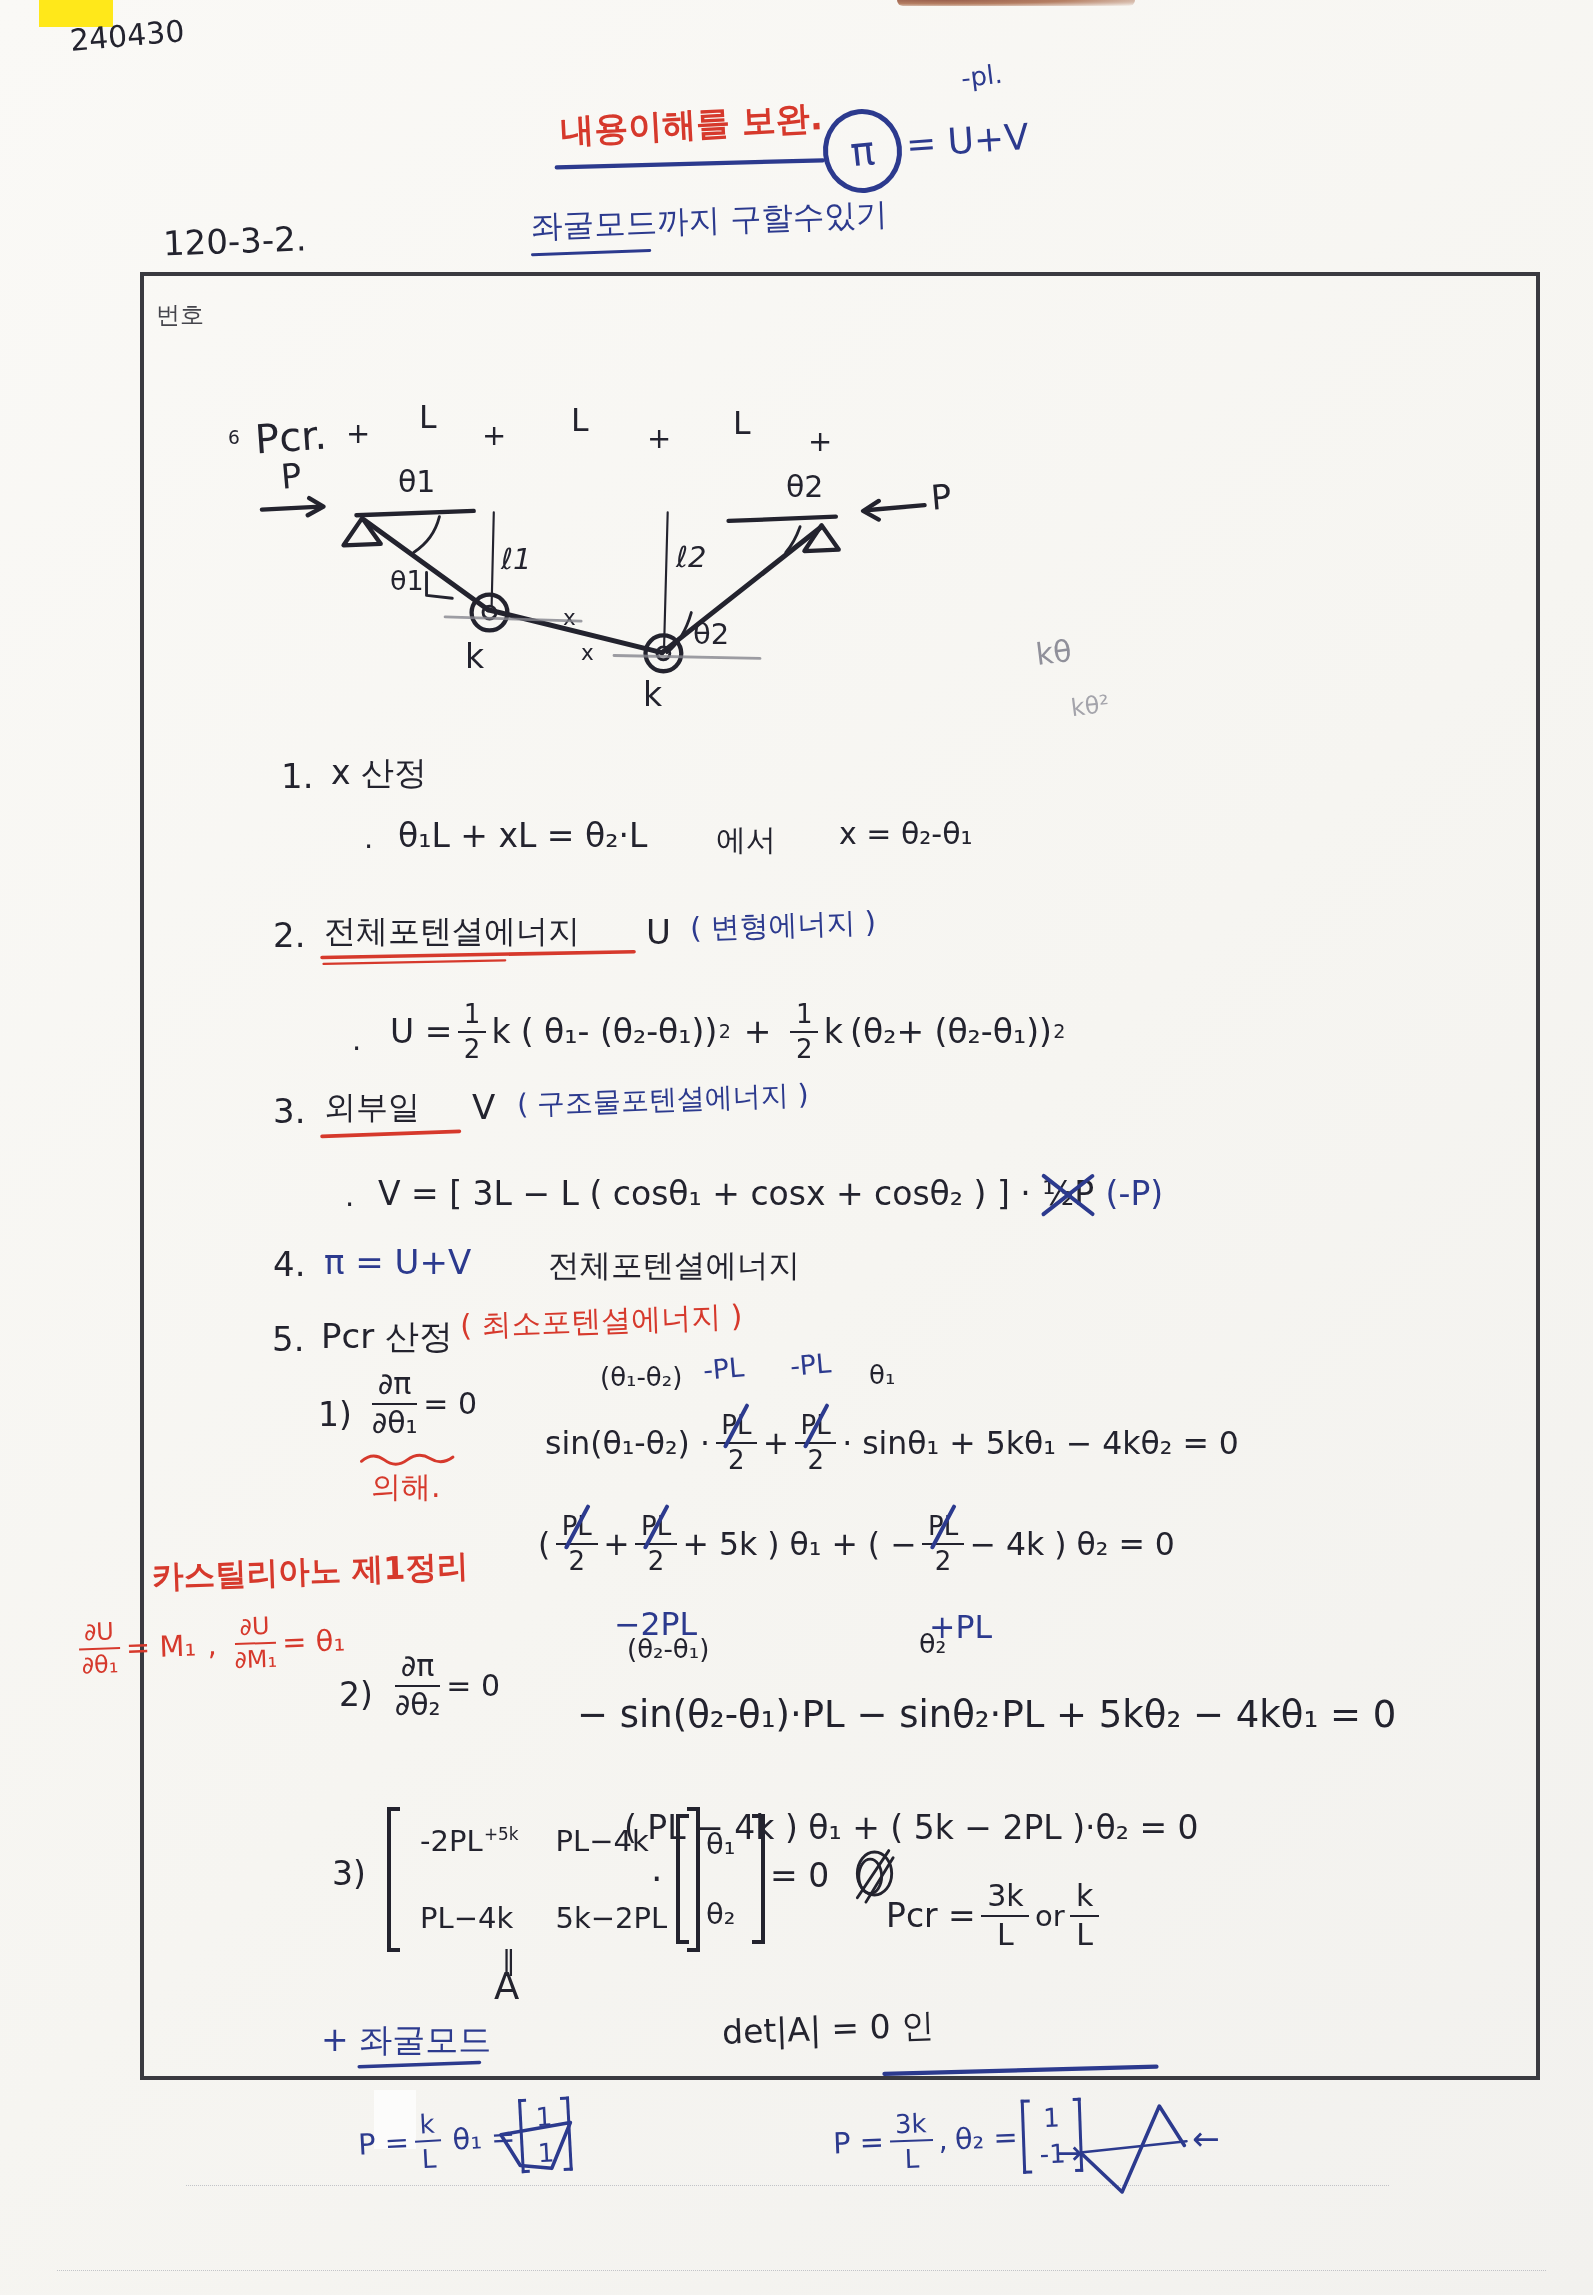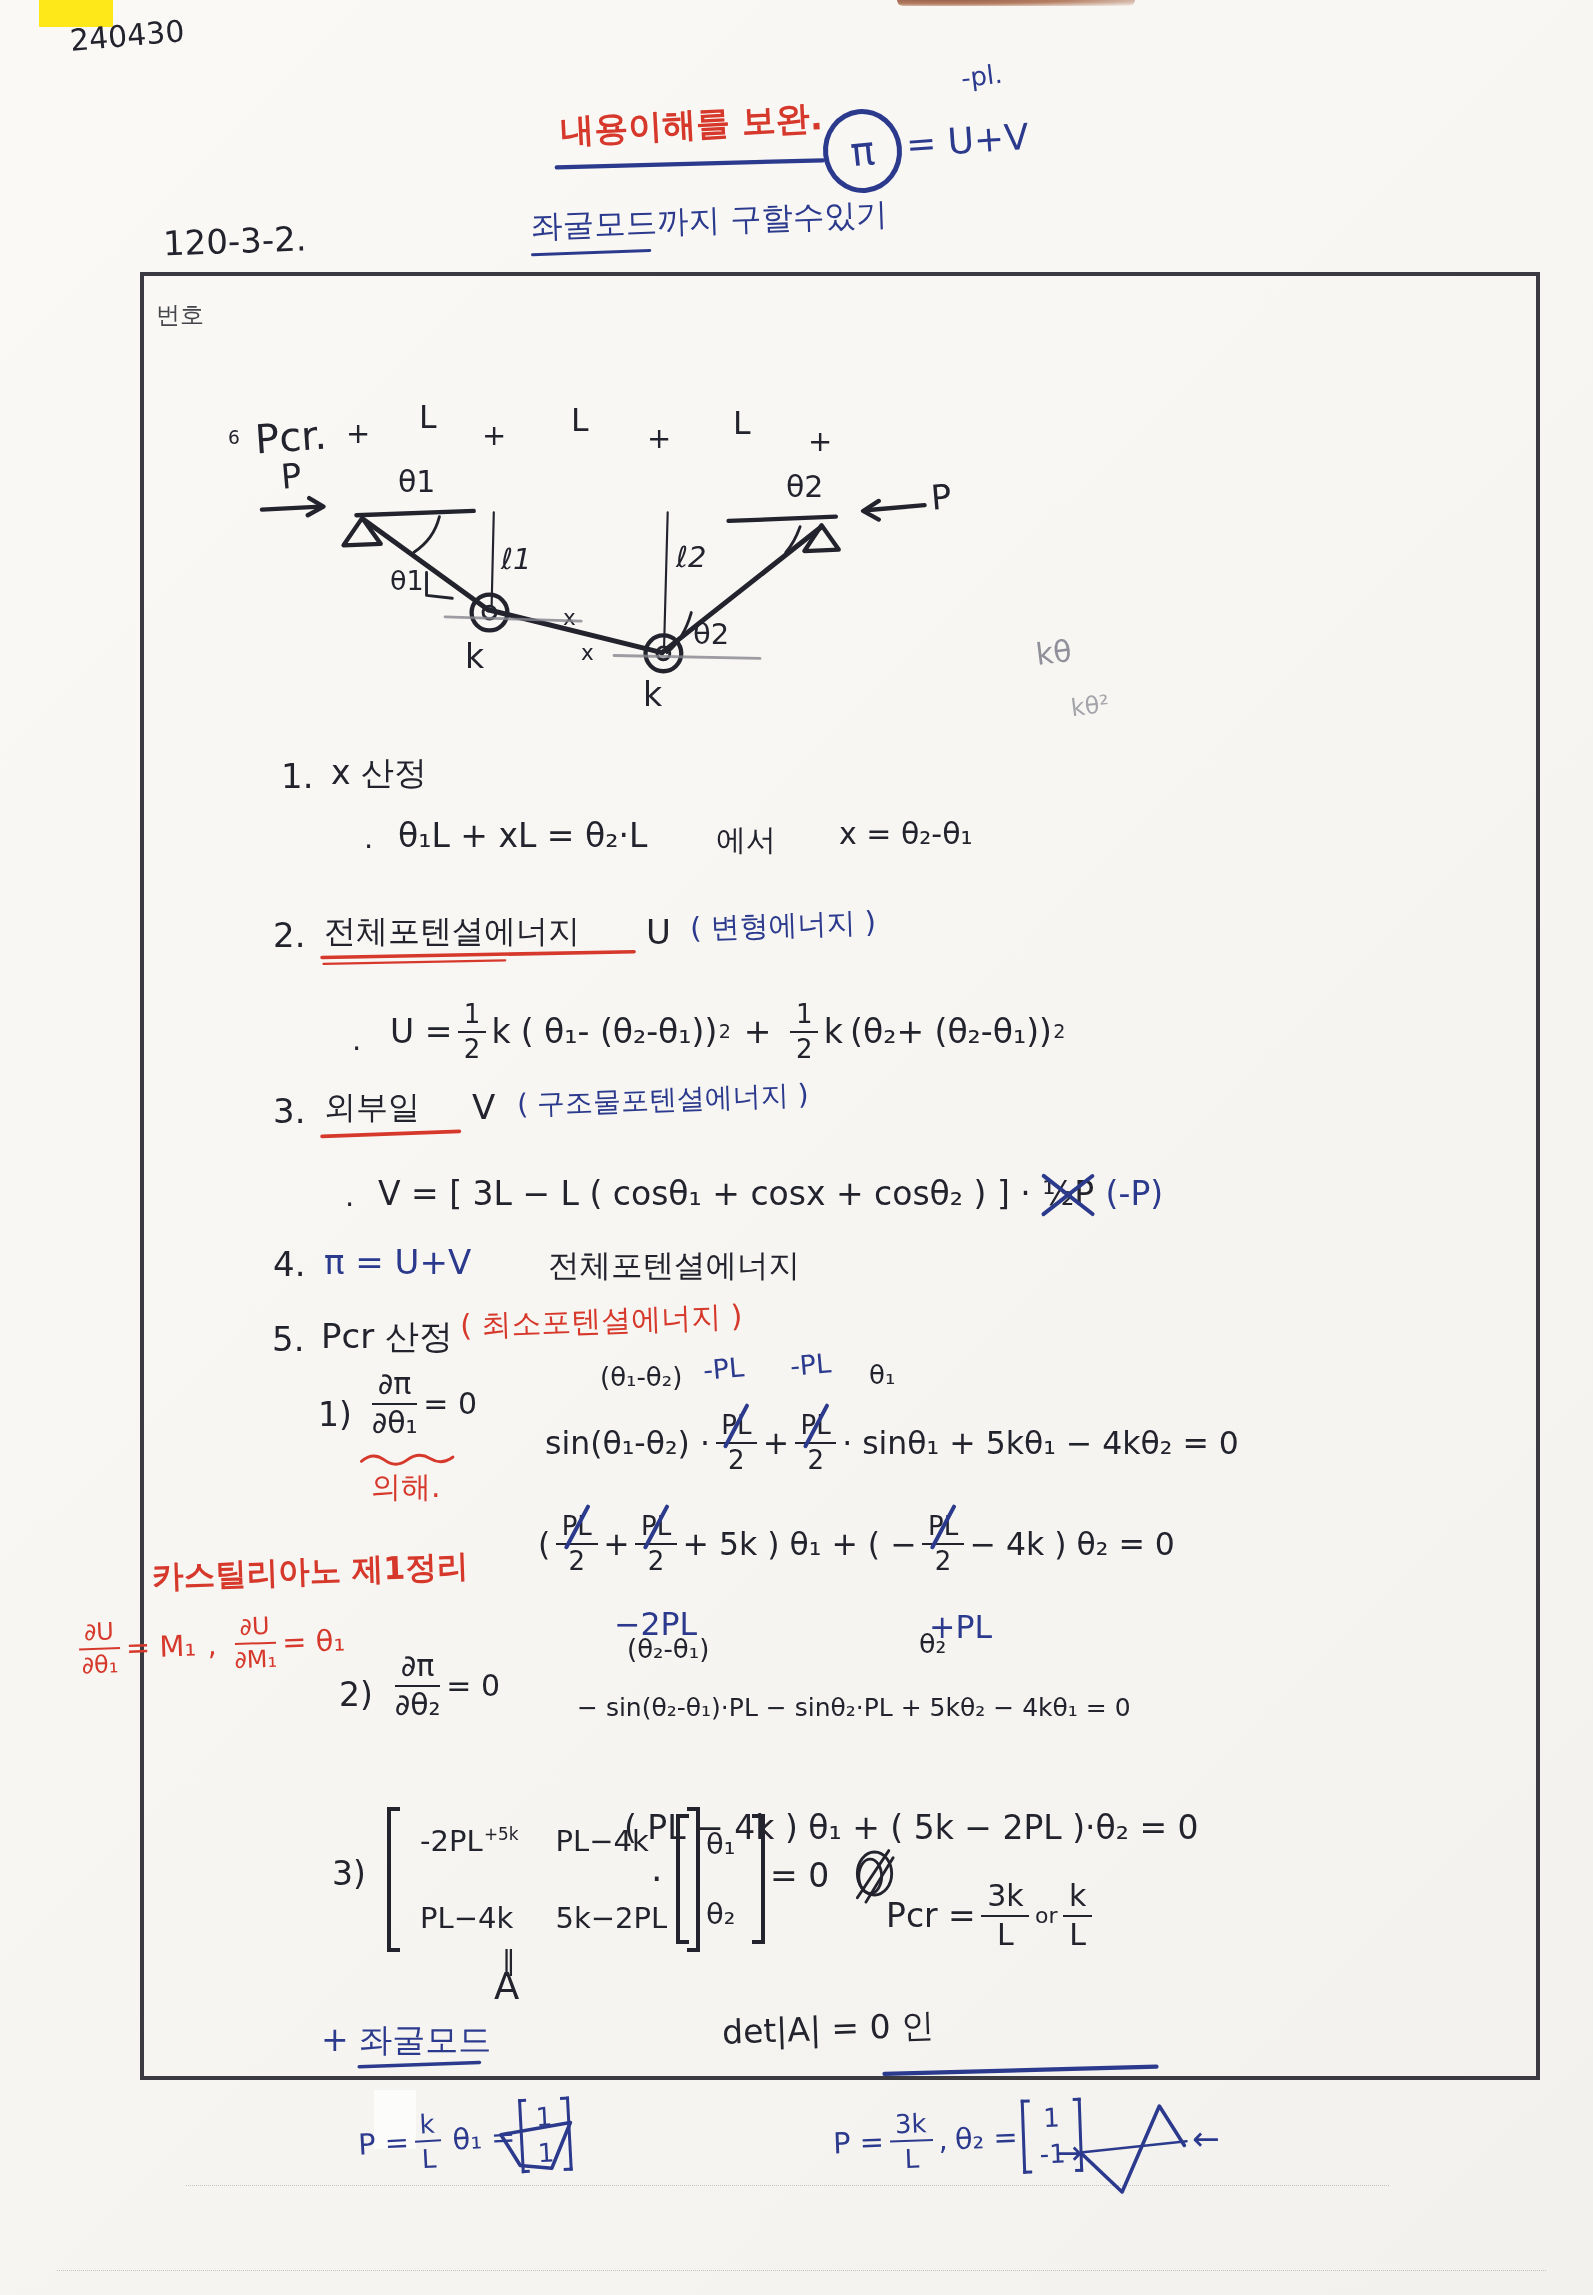--- a/index.html
+++ b/index.html
@@ -213,21 +213,21 @@
   <div class="t" style="left:339px;top:1676px;font-size:33px;">2)</div>
   <div class="row" style="left:389px;top:1651px;font-size:30px;">
     <span class="frac">
         <span class="n">∂π</span>
         <span class="d">∂θ₂</span>
       </span>
     <span>= 0</span>
   </div>
   <div class="t" style="left:627px;top:1635px;font-size:26px;">(θ₂-θ₁)</div>
   <div class="t" style="left:919px;top:1628px;font-size:27px;">θ₂</div>
-  <div class="t" style="left:577px;top:1694px;font-size:25px;">− sin(θ₂-θ₁)·PL − sinθ₂·PL + 5kθ₂ − 4kθ₁ = 0</div>
+  <div class="t" style="left:577px;top:1694px;font-size:37px;">− sin(θ₂-θ₁)·PL − sinθ₂·PL + 5kθ₂ − 4kθ₁ = 0</div>
   <div class="t" style="left:624px;top:1809px;font-size:33px;">( PL − 4k ) θ₁ + ( 5k − 2PL )·θ₂ = 0</div>
 
   <div class="t" style="left:332px;top:1855px;font-size:33px;">3)</div>
   <div class="mat" style="left:387px;top:1807px;height:145px;">
     <div class="brak l"></div>
     <div class="mcells">
       <span><span>-2PL</span><span class="sup">+5k</span></span>
       <span>PL−4k</span>
       <span>PL−4k</span>
       <span>5k−2PL</span>
@@ -246,21 +246,21 @@
   <div class="t" style="left:770px;top:1857px;font-size:33px;">= 0</div>
   <div class="t" style="left:502px;top:1944px;font-size:27px;">‖</div>
   <div class="t" style="left:494px;top:1966px;font-size:37px;">A</div>
   <div class="t" style="left:722px;top:2010px;font-size:33px;transform:rotate(-2deg);">det|A| = 0 인</div>
   <div class="row" style="left:886px;top:1881px;font-size:33px;">
     <span>Pcr =</span>
     <span class="frac" style="font-size:30px;">
         <span class="n">3k</span>
         <span class="d">L</span>
       </span>
-    <span style="font-size:22px;">or</span>
+    <span style="font-size:29px;">or</span>
     <span class="frac" style="font-size:30px;">
         <span class="n">k</span>
         <span class="d">L</span>
       </span>
   </div>
   <div class="t blue" style="left:321px;top:2021px;font-size:33px;">+ 좌굴모드</div>
 
   <div id="patch"></div>
   <div class="row blue" style="left:358px;top:2102px;font-size:29px;transform:rotate(-3deg);">
     <span>P =</span>

